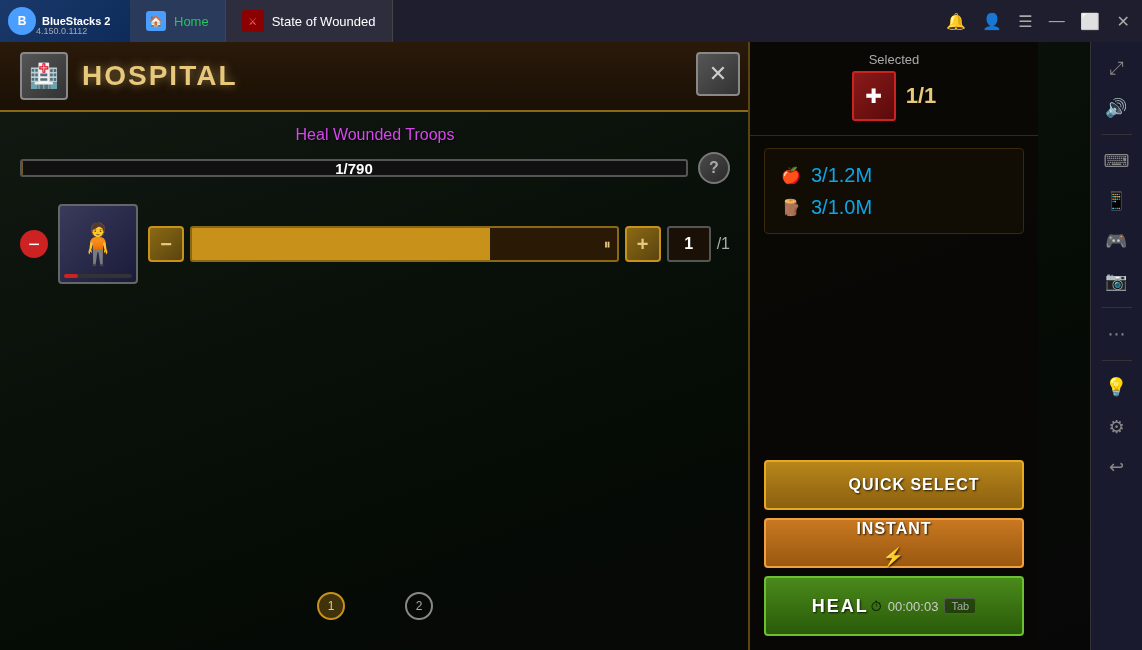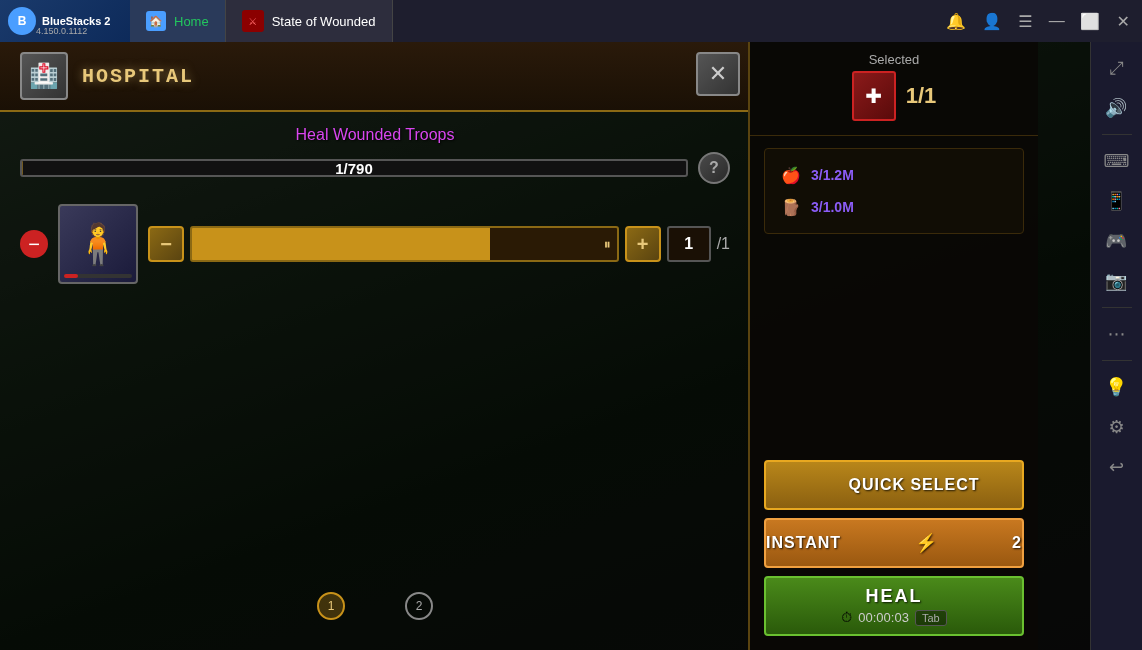--- a/index.html
+++ b/index.html
@@ -196,25 +196,24 @@
       background: linear-gradient(135deg, #555, #333);
       border: 2px solid #888;
       border-radius: 4px;
       display: flex;
       align-items: center;
       justify-content: center;
       font-size: 24px;
     }
     .hospital-title {
       color: #e8c87a;
-      font-size: 20px;
+      font-size: 28px;
       font-weight: bold;
       text-shadow: 0 0 10px rgba(232,200,122,0.5);
       letter-spacing: 2px;
-      font-family: Liberation Mono, monospace;
     }
     .hospital-close {
       position: absolute;
       top: 10px;
       right: 10px;
       width: 44px;
       height: 44px;
       background: linear-gradient(135deg, #555, #333);
       border: 2px solid #888;
       border-radius: 4px;
@@ -497,23 +496,23 @@
     }
     .res-icon {
       width: 24px;
       height: 24px;
       display: flex;
       align-items: center;
       justify-content: center;
       font-size: 16px;
     }
     .res-text {
-      color: #8b5cf6;
-      font-size: 14px;
-      font-weight: bold;
+      color: #0ea5e9;
+      font-size: 20px;
+      font-weight: normal;
     }
 
     
     .right-spacer { flex: 1; }
 
     
     .quick-select-btn {
       margin: 0 14px 8px;
       height: 50px;
       background: linear-gradient(to bottom, #b8861a, #8b6010);
@@ -539,32 +538,33 @@
       display: flex;
       align-items: center;
       justify-content: space-between;
       gap: 8px;
       color: #fff;
       font-size: 16px;
       font-weight: bold;
       letter-spacing: 1px;
       cursor: pointer;
       text-shadow: 1px 1px 2px rgba(0,0,0,0.8);
+      flex-direction: column;
     }
     .instant-icon {
       font-size: 18px;
     }
     .heal-btn {
       margin: 0 14px 14px;
       height: 60px;
       background: linear-gradient(to bottom, #4a8a1a, #2a5a0a);
       border: 2px solid #6ac030;
       border-radius: 4px;
       display: flex;
-      flex-direction: column;
+      flex-direction: row;
       align-items: center;
       justify-content: center;
       cursor: pointer;
       gap: 2px;
     }
     .heal-btn-label {
       color: #fff;
       font-size: 18px;
       font-weight: bold;
       letter-spacing: 2px;

